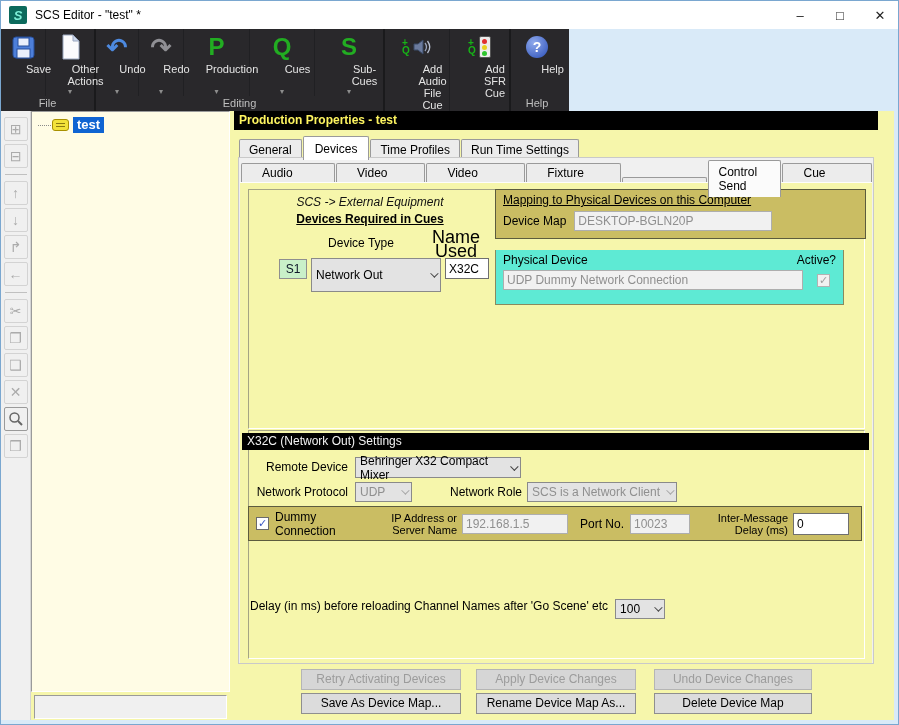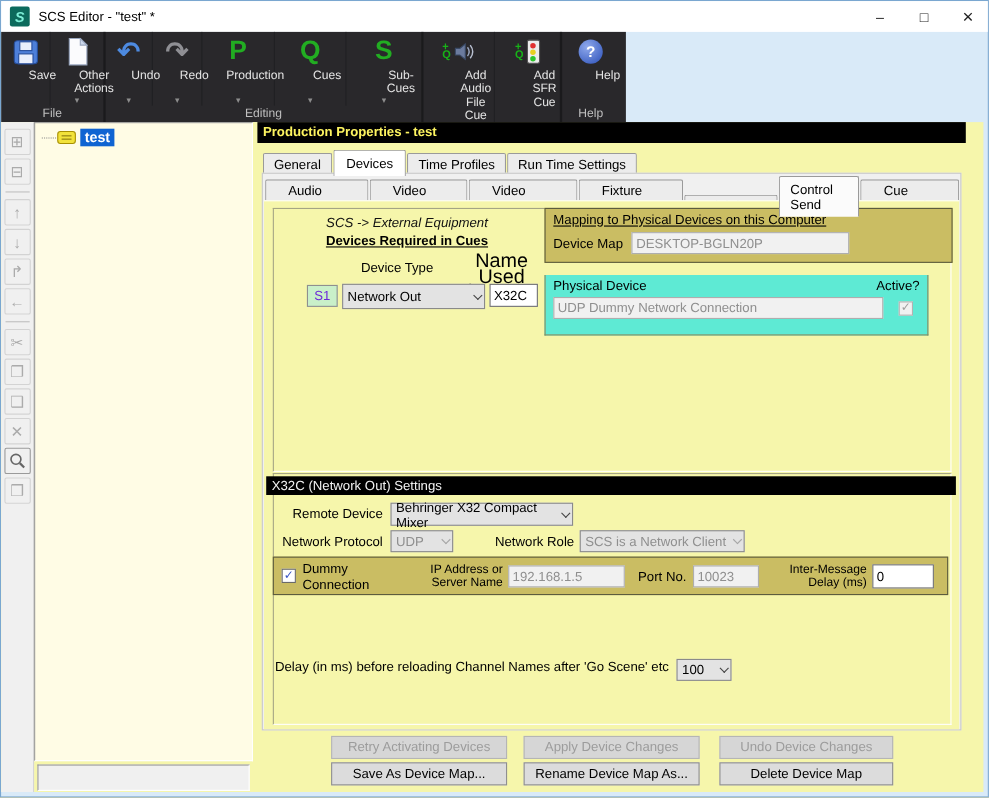--- a/index.html
+++ b/index.html
@@ -66,26 +66,26 @@
   .page { position:absolute; top:24px; left:1px; width:632px; height:481px; background:#f6f6ab; border-top:1px solid #fdfdfd; }
 
   .groupbox { position:absolute; border:1px solid; border-color:#a5a584 #ffffff #ffffff #a5a584; }
   .section-a { left:8px; top:6px; width:617px; height:240px; }
   .section-b { left:8px; top:247px; width:617px; height:229px; }
 
   .cap-italic { position:absolute; left:0; top:5px; width:242px; text-align:center; font-size:12px; font-style:italic; color:#111; }
   .cap-bold { position:absolute; left:0; top:22px; width:242px; text-align:center; font-size:12px; font-weight:bold; text-decoration:underline; }
   .col-hdr1 { position:absolute; left:52px; top:46px; width:120px; text-align:center; font-size:12px; }
   .col-hdr2 { position:absolute; left:172px; top:40px; width:70px; text-align:center; font-size:18px; line-height:14px; }
-  .dev-id { position:absolute; left:30px; top:69px; width:28px; height:20px; background:#c9f0c9; border:1px solid #8f8f8f; font-size:12px; color:#6d28d9; display:flex; align-items:center; justify-content:center; }
+  .dev-id { position:absolute; left:30px; top:69px; width:28px; height:20px; background:#c9f0c9; border:1px solid #8f8f8f; font-size:12px; color:#0f172a; display:flex; align-items:center; justify-content:center; }
   .selbox { background:#e3e3e3; border:1px solid #8a8a8a; font-size:12px; color:#000; display:flex; align-items:center; padding:0 4px; cursor:default; }
   .selbox .chev { margin-left:auto; width:6px; height:6px; border-right:1px solid #444; border-bottom:1px solid #444; transform:rotate(45deg) translateY(-2px); }
   .selbox.disabled { color:#8f8f8f; }
   .selbox.disabled .chev { border-color:#a7a7a7; }
-  .sel-devtype { position:absolute; left:62px; top:68px; width:130px; height:23px; }
+  .sel-devtype { position:absolute; left:62px; top:68px; width:130px; height:34px; }
   .txt { border:1px solid #6f6f6f; background:#fff; font-family:"Liberation Sans",sans-serif; font-size:12px; color:#000; padding:0 3px; }
   .txt.disabled { background:#f1f1f1; border-color:#aeaeae; color:#8f8f8f; }
   .txt-name { position:absolute; left:196px; top:68px; width:44px; height:21px; }
 
   .map-box1 { position:absolute; left:246px; top:-1px; width:371px; height:50px; background:#cabd63; border:1px solid #5c5c3e; padding:3px 7px; }
   .map-title { font-size:12px; font-weight:normal; text-decoration:underline; }
   .map-row { display:flex; align-items:center; margin-top:4px; }
   .map-lbl { font-size:12px; margin-right:8px; }
   .map-box2 { position:absolute; left:246px; top:60px; width:349px; height:55px; background:#5eead4; border:1px solid #8a8a5e; border-top:none; padding:3px 7px; }
   .map-row2-hdr { display:flex; font-size:12px; }

